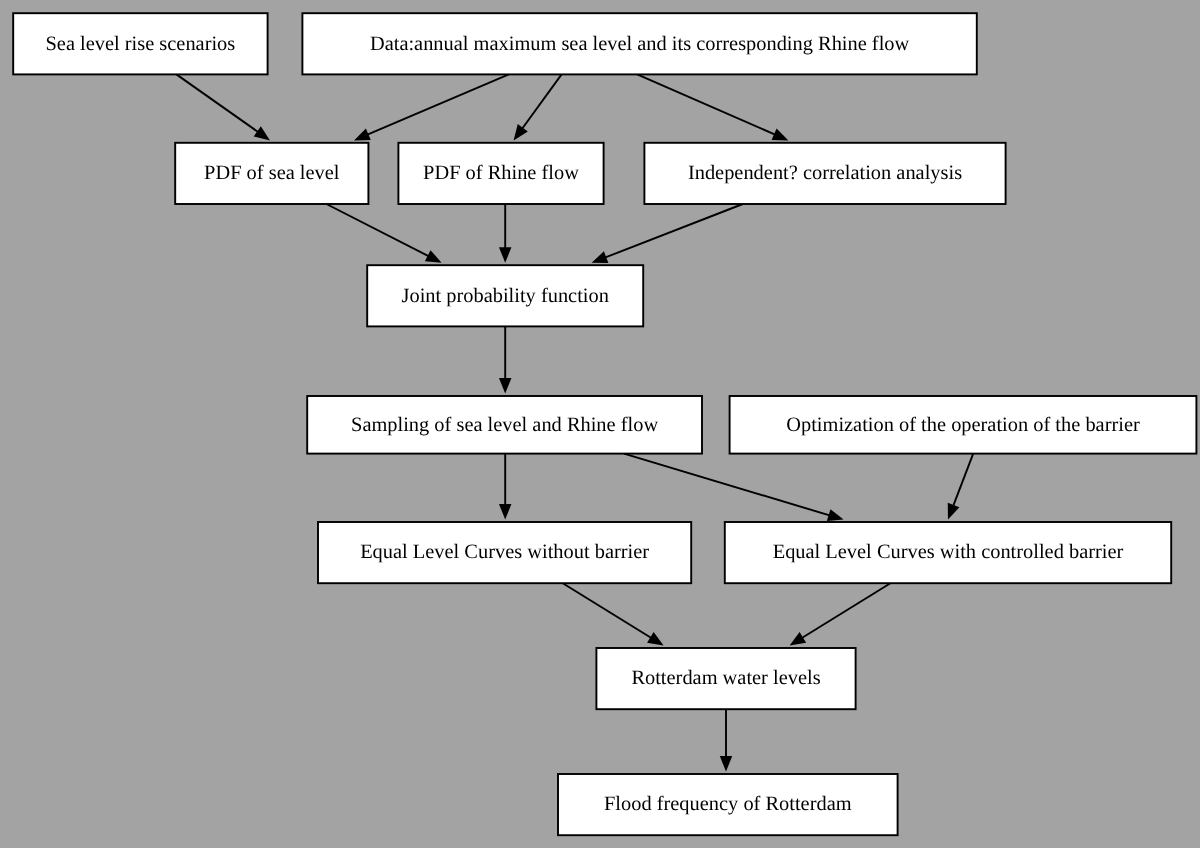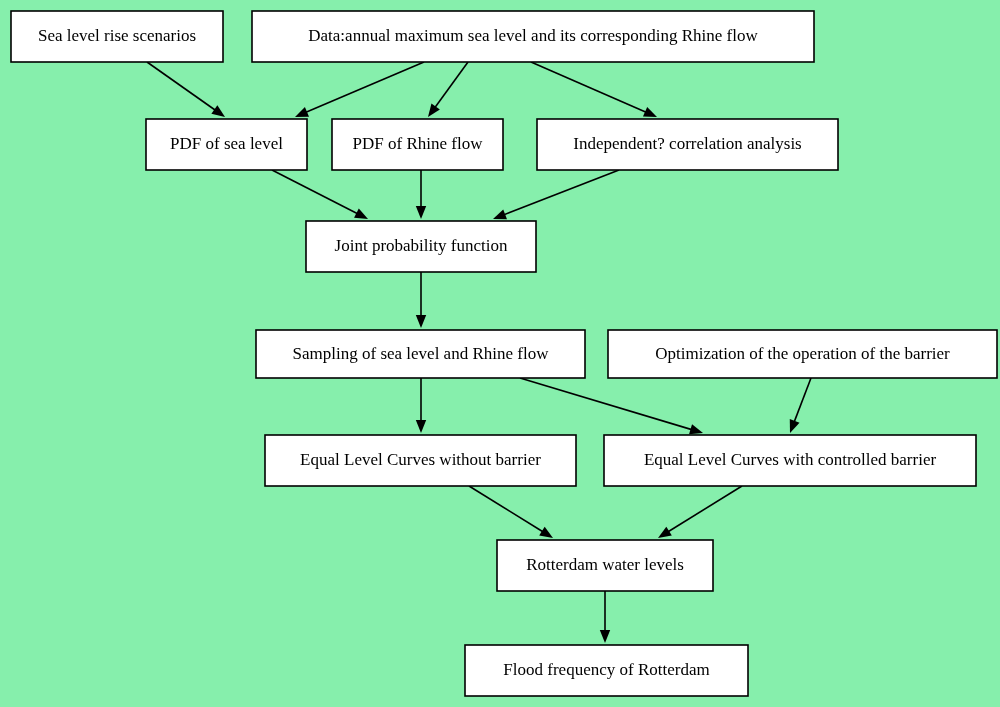--- a/index.html
+++ b/index.html
@@ -7,21 +7,21 @@
     padding: 0;
     background: #ffffff;
   }
   body {
     font-family: "Liberation Serif", "DejaVu Serif", serif;
   }
   #flowchart-root {
     position: relative;
     width: 1000px;
     height: 707px;
-    background: #86efac;
+    background: #a3a3a3;
     overflow: hidden;
   }
   #flow-svg {
     position: absolute;
     left: 0;
     top: 0;
     width: 1000px;
     height: 707px;
   }
   .node-box {

